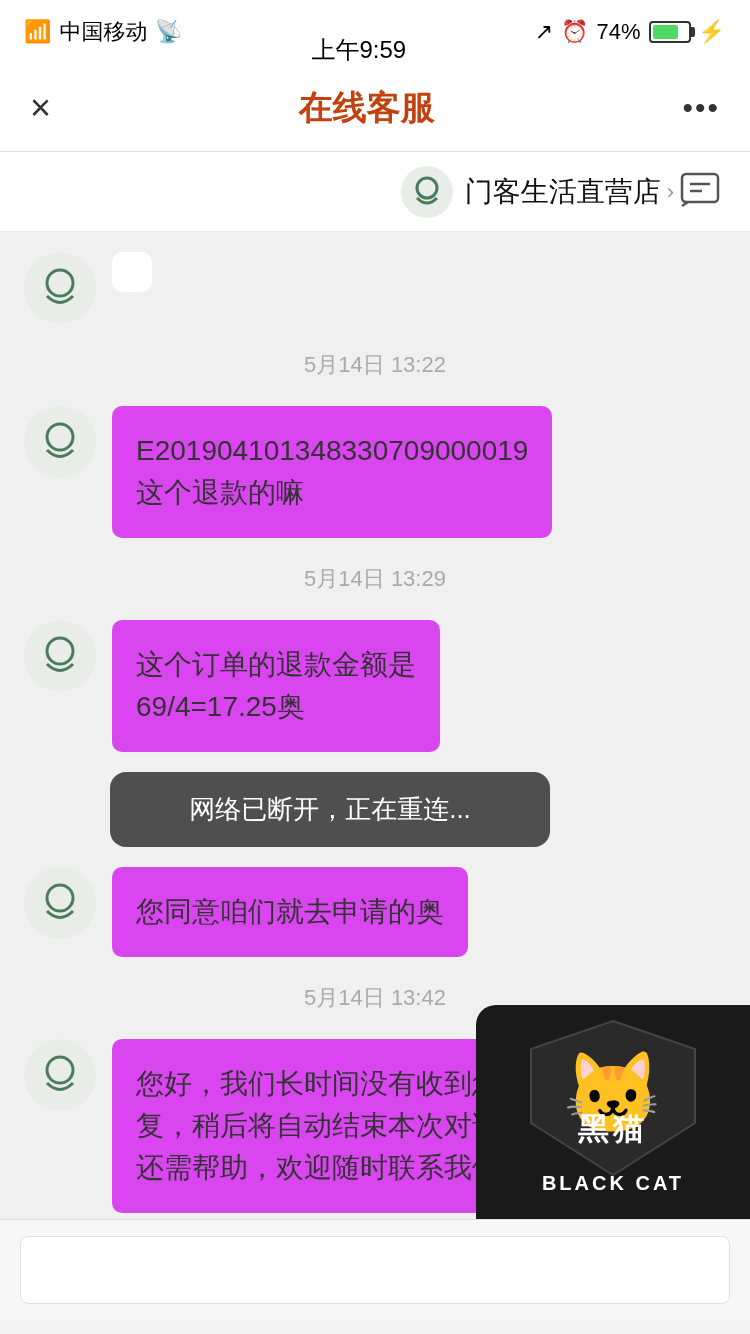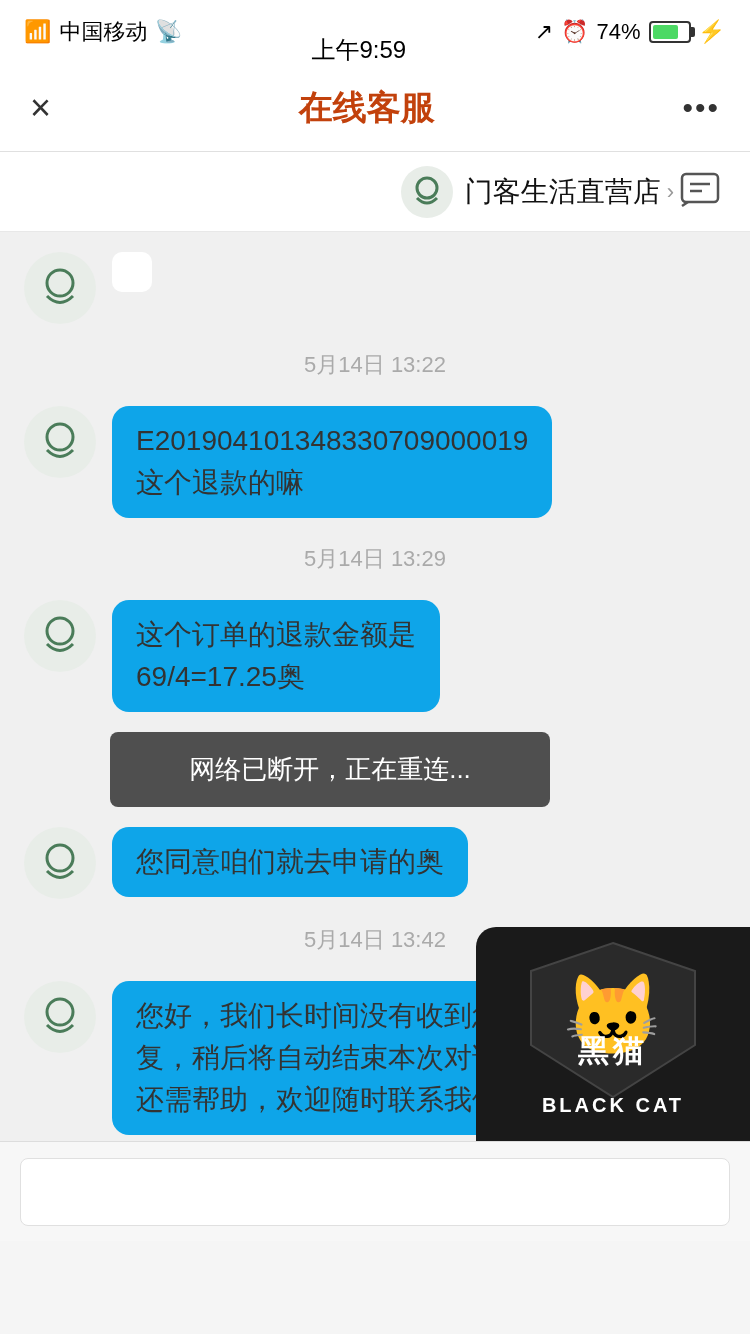--- a/index.html
+++ b/index.html
@@ -123,39 +123,39 @@
       padding: 10px 24px;
       gap: 16px;
     }
     .avatar {
       width: 72px; height: 72px; border-radius: 50%;
       background: #e8ede8; flex-shrink: 0;
       display: flex; align-items: center; justify-content: center;
       font-size: 36px; color: #4a7c59;
     }
     .bubble {
-      background: #0ea5e9;
-      border-radius: 17px;
-      padding: 14px 24px;
+      background: #d946ef;
+      border-radius: 10px;
+      padding: 24px 24px;
       font-size: 28px;
       color: #333;
       max-width: 520px;
       line-height: 1.5;
       position: relative;
     }
 
     
     .network-toast {
       margin: 10px auto;
       width: 440px;
       background: rgba(50,50,50,0.85);
       color: #fff;
       font-size: 26px;
       text-align: center;
-      border-radius: 8px;
+      border-radius: 16px;
       padding: 20px 30px;
       display: block;
       margin-left: 110px;
     }
 
     
     .input-bar {
       position: absolute;
       bottom: 0;
       width: 750px;

